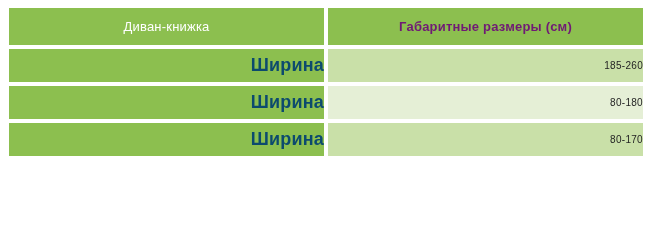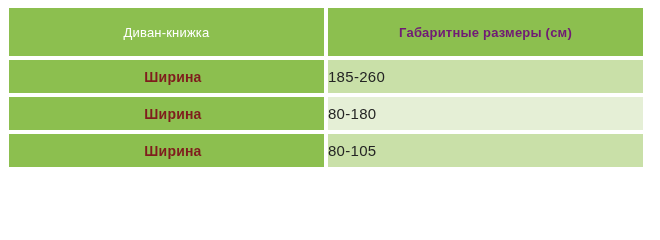--- a/index.html
+++ b/index.html
@@ -56,40 +56,40 @@
     color: #701a75;
     text-align: center;
     font-size: 13px;
     font-weight: bold;
     letter-spacing: 0.2px;
   }
 
   
   .cell-label {
     background: #8cbf4f;
-    color: #7f1d1d;
-    font-size: 14px;
+    color: #0c4a6e;
+    font-size: 18px;
     font-weight: bold;
-    text-align: center;
+    text-align: right;
     padding-left: 13px !important;
     letter-spacing: 0.2px;
   }
 
   
   .cell-value {
     color: #242424;
-    font-size: 15px;
+    font-size: 10px;
     font-weight: normal;
-    text-align: left;
+    text-align: right;
     letter-spacing: 0.3px;
   }
   .stripe-dark { background: #c9e0a8; }
   .stripe-light { background: #e5efd6; }
 
-  .hdr-row td { height: 48px; }
+  .hdr-row td { height: 37px; }
   .body-row td { height: 33px; }
 </style>
 </head>
 <body>
 
 <table class="spec-table">
   <colgroup>
     <col class="col-label">
     <col class="col-value">
   </colgroup>
@@ -101,16 +101,16 @@
     <tr class="body-row">
       <td class="cell-label">Ширина</td>
       <td class="cell-value stripe-dark">185-260</td>
     </tr>
     <tr class="body-row">
       <td class="cell-label">Ширина</td>
       <td class="cell-value stripe-light">80-180</td>
     </tr>
     <tr class="body-row">
       <td class="cell-label">Ширина</td>
-      <td class="cell-value stripe-dark">80-105</td>
+      <td class="cell-value stripe-dark">80-170</td>
     </tr>
   </tbody>
 </table>
 
 </body></html>

